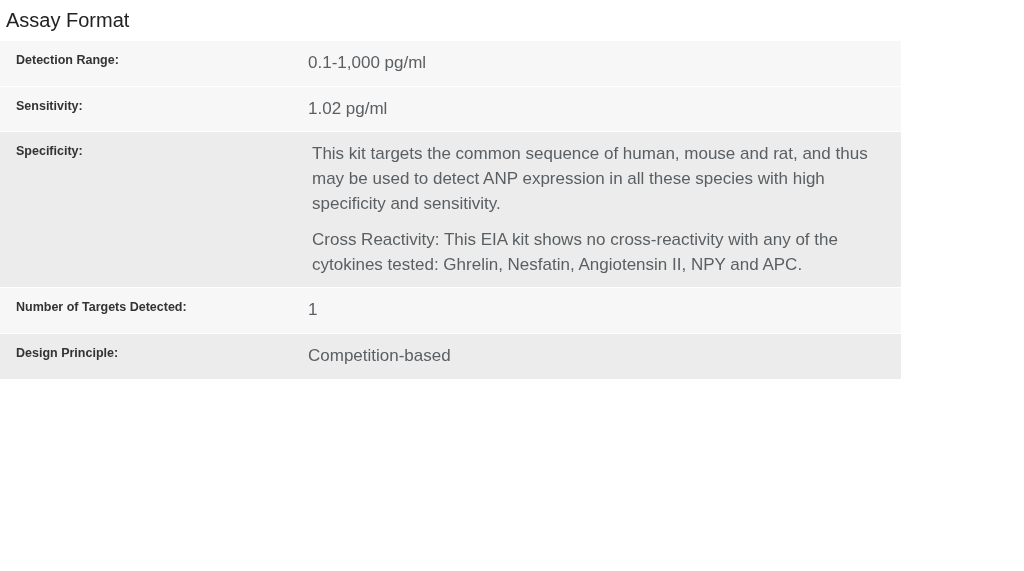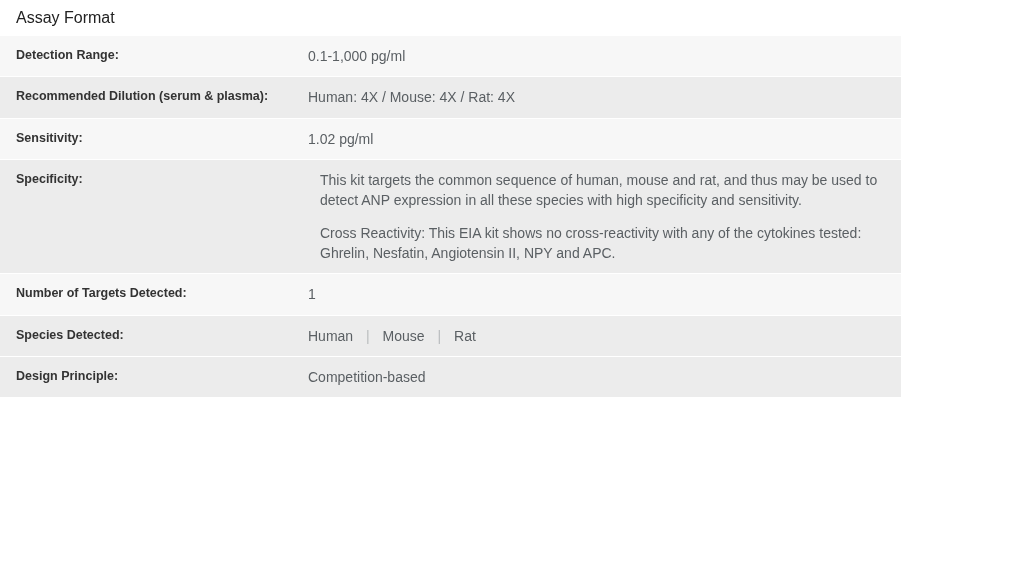--- a/index.html
+++ b/index.html
@@ -14,23 +14,23 @@
     font-size: 13px;
     color: #333333;
     overflow: hidden;
   }
   .page {
     width: 1024px;
     box-sizing: border-box;
     padding: 0;
   }
   .section-title {
-    font-size: 16px;
+    font-size: 20px;
     color: #222222;
-    padding: 8px 0 8px 16px;
+    padding: 8px 0 8px 6px;
     font-weight: 400;
     line-height: 1.2;
   }
   table.spec-table {
     width: 901px;
     border-collapse: collapse;
     table-layout: fixed;
   }
   table.spec-table tr.row-odd td {
     background: #f7f7f7;
@@ -47,26 +47,26 @@
   td.label-cell {
     width: 268px;
     color: #333333;
     font-weight: 600;
     font-size: 12.5px;
     padding-left: 18px;
     padding-right: 10px;
   }
   td.value-cell {
     color: #5a5f63;
-    font-size: 14px;
+    font-size: 17px;
     padding-left: 16px;
     padding-right: 8px;
   }
   .value-para {
-    margin: 0 0 12px 12px;
+    margin: 0 0 12px 4px;
   }
   .value-para:last-child {
     margin-bottom: 0;
   }
   .plain-value {
     margin: 0;
   }
   .chip-list {
     display: block;
   }
@@ -92,26 +92,20 @@
   <table class="spec-table">
     <tbody>
 
       <tr class="row-odd">
         <td class="label-cell">Detection Range:</td>
         <td class="value-cell">
           <div class="plain-value">0.1-1,000 pg/ml</div>
         </td>
       </tr>
 
-      <tr class="row-even">
-        <td class="label-cell">Recommended Dilution (serum &amp; plasma):</td>
-        <td class="value-cell">
-          <div class="plain-value">Human: 4X / Mouse: 4X / Rat: 4X</div>
-        </td>
-      </tr>
 
       <tr class="row-odd">
         <td class="label-cell">Sensitivity:</td>
         <td class="value-cell">
           <div class="plain-value">1.02 pg/ml</div>
         </td>
       </tr>
 
       <tr class="row-even">
         <td class="label-cell">Specificity:</td>
@@ -121,32 +115,20 @@
         </td>
       </tr>
 
       <tr class="row-odd">
         <td class="label-cell">Number of Targets Detected:</td>
         <td class="value-cell">
           <div class="plain-value">1</div>
         </td>
       </tr>
 
-      <tr class="row-even">
-        <td class="label-cell">Species Detected:</td>
-        <td class="value-cell">
-          <div class="chip-list">
-            <span class="chip link-ish">Human</span>
-            <span class="chip-sep">|</span>
-            <span class="chip link-ish">Mouse</span>
-            <span class="chip-sep">|</span>
-            <span class="chip link-ish">Rat</span>
-          </div>
-        </td>
-      </tr>
 
 
       <tr class="row-even">
         <td class="label-cell">Design Principle:</td>
         <td class="value-cell">
           <div class="plain-value">Competition-based</div>
         </td>
       </tr>
 
 

